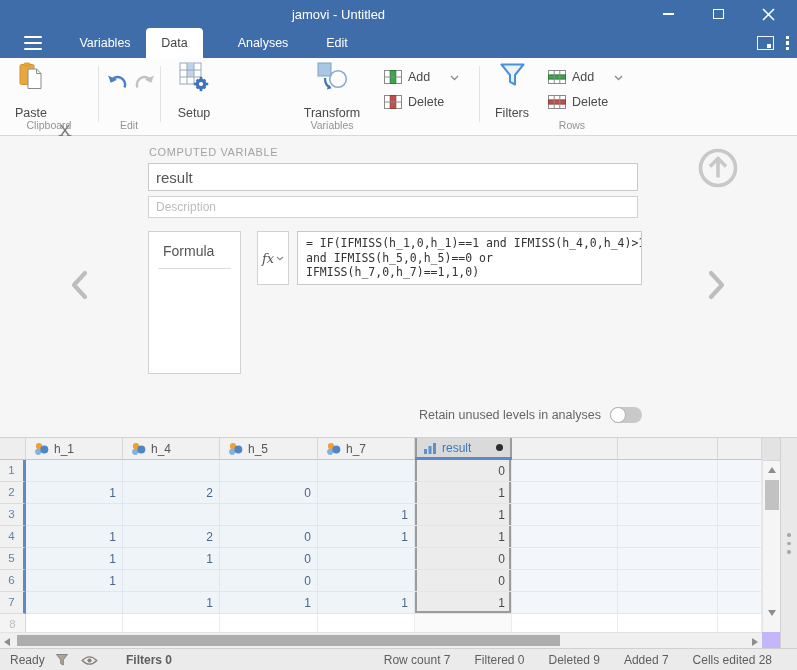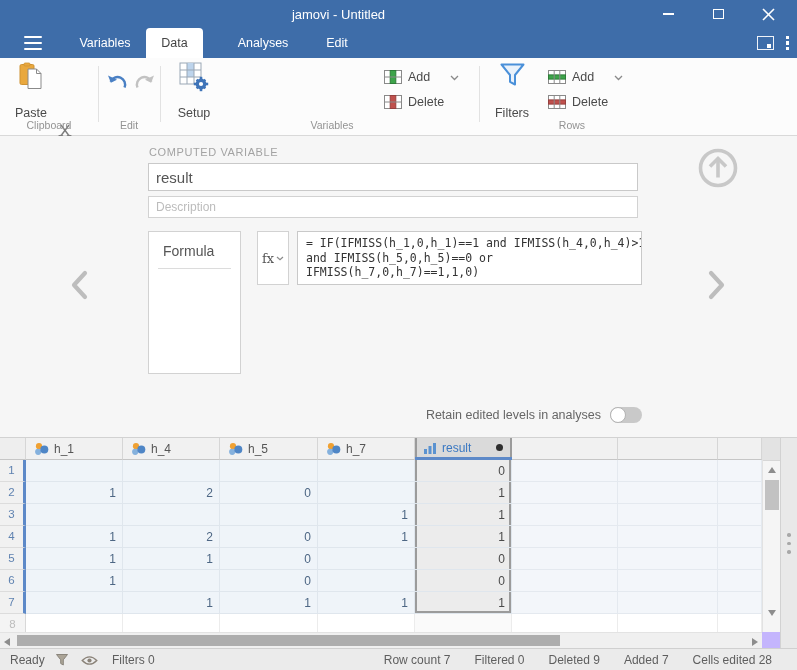--- a/index.html
+++ b/index.html
@@ -52,21 +52,21 @@
   .desc-input{position:absolute;left:148px;top:60px;width:490px;height:22px;border:1px solid #d2d2d2;
               background:#fff;font-family:"Liberation Sans",sans-serif;font-size:12px;color:#666;
               padding:0 0 0 7px;outline:none;}
   .desc-input::placeholder{color:#bcbcbc;}
   .formula-box{position:absolute;left:148px;top:95px;width:93px;height:143px;background:#fff;
                border:1px solid #d2d2d2;}
   .formula-box .ftext{font-size:14px;color:#555;padding:11px 0 9px 14px;}
   .formula-box .fline{height:1px;background:#dcdcdc;margin:0 9px;}
   .fx-btn{position:absolute;left:257px;top:95px;width:32px;height:54px;background:#fff;
           border:1px solid #d2d2d2;display:flex;align-items:center;justify-content:center;gap:2px;}
-  .fx-glyph{font-family:"DejaVu Serif",serif;font-size:13px;color:#555;}
+  .fx-glyph{font-family:"DejaVu Serif",serif;font-style:italic;font-size:13px;color:#555;}
   .formula-area{position:absolute;left:297px;top:95px;width:345px;height:54px;background:#fff;
                 border:1px solid #c9c9c9;padding:4px 0 0 8px;font-family:"DejaVu Sans Mono",monospace;
                 font-size:11.5px;line-height:14.5px;color:#333;white-space:pre;overflow:hidden;}
   .nav-chevron{position:absolute;top:133px;}
   .up-circle{position:absolute;left:696px;top:10px;}
   .retain-row{position:absolute;left:280px;top:270px;width:362px;height:18px;display:flex;
               align-items:center;justify-content:flex-end;gap:9px;}
   .retain-label{font-size:12.5px;color:#666;}
   .toggle{width:32px;height:16px;border-radius:8px;background:#c9c9c9;position:relative;}
   .toggle .knob{position:absolute;left:0;top:0;width:16px;height:16px;border-radius:50%;
@@ -222,20 +222,29 @@
               <rect x="20.9" y="15.8" width="2.2" height="12.4"></rect>
             </g>
           <circle cx="22" cy="22" r="5.4"></circle>
         </g>
         <circle cx="22" cy="22" r="2.1" fill="#fff"></circle>
       </svg>
       <span class="blabel">Setup</span>
     </div>
 
 
+    <div class="bigbtn" style="left:296px;width:72px;">
+      <svg width="32" height="30" viewBox="0 0 32 30">
+        <rect x="2" y="1" width="13" height="13" fill="#a9c6e2" stroke="#7fa3c8"></rect>
+        <circle cx="22" cy="17" r="8.3" fill="none" stroke="#8fa9c4" stroke-width="1.6"></circle>
+        <path d="M9,16 C9,21.5 10.5,24 14,25.3" fill="none" stroke="#3f74b8" stroke-width="2.2"></path>
+        <path d="M10.8,27.6 L15.6,26.2 L12.8,22.4 Z" fill="#3f74b8"></path>
+      </svg>
+      <span class="blabel">Transform</span>
+    </div>
     <div class="glabel" style="left:296px;width:72px;">Variables</div>
 
     <div class="minibtn" style="left:384px;top:8px;">
       <svg width="18" height="14" viewBox="0 0 18 14">
         <rect x="0.5" y="0.5" width="17" height="13" fill="#fff" stroke="#8a8a8a"></rect>
         <rect x="6.2" y="0.5" width="5.6" height="13" fill="#3da44a" stroke="#2e7d38"></rect>
         <line x1="0.5" y1="7" x2="17.5" y2="7" stroke="#8a8a8a"></line>
       </svg>
       <span>Add</span>
       <svg class="mini-chev" width="9" height="6">
@@ -312,21 +321,21 @@
       <polyline points="7,4 18,16 7,28" fill="none" stroke="#bdbdbd" stroke-width="4.2" stroke-linecap="round" stroke-linejoin="round"></polyline>
     </svg>
 
     <svg class="up-circle" width="44" height="44" viewBox="0 0 44 44">
       <circle cx="22" cy="22" r="17.5" fill="none" stroke="#c8c8c8" stroke-width="3.6"></circle>
       <line x1="22" y1="13" x2="22" y2="31.5" stroke="#c8c8c8" stroke-width="3.6"></line>
       <polyline points="14,20.5 22,12.5 30,20.5" fill="none" stroke="#c8c8c8" stroke-width="3.6"></polyline>
     </svg>
 
     <div class="retain-row">
-      <span class="retain-label">Retain edited levels in analyses</span>
+      <span class="retain-label">Retain unused levels in analyses</span>
       <div class="toggle">
           <div class="knob"></div>
         </div>
     </div>
   </div>
 
   <div class="sheet">
     <div class="grid" id="grid">
         <div class="hrow">
           <div class="hcell rnh" style="width: 26px;"></div>
@@ -487,21 +496,21 @@
 
   <div class="statusbar">
     <span class="sb-item" style="left:10px;">Ready</span>
     <svg class="sb-item" style="left:55px;top:4px;" width="14" height="14" viewBox="0 0 14 14">
       <path d="M1.5,1.5 H12.5 L8.3,6.8 V12 L5.7,10.5 V6.8 Z" fill="#aba497" stroke="#8a857c" stroke-width="1"></path>
     </svg>
     <svg class="sb-item" style="left:81px;top:6px;" width="17" height="11" viewBox="0 0 17 11">
       <path d="M1.2,5.5 Q8.5,-1.8 15.8,5.5 Q8.5,12.8 1.2,5.5 Z" fill="none" stroke="#8a8278" stroke-width="1.3"></path>
       <circle cx="8.5" cy="5.5" r="2.1" fill="#8a8278"></circle>
     </svg>
-    <span class="sb-item" style="left:112px;">Filters 0</span>
+    <span class="sb-item" style="left:126px;font-weight:bold;">Filters 0</span>
     <div class="sb-right">
       <span>Row count 7</span>
       <span>Filtered 0</span>
       <span>Deleted 9</span>
       <span>Added 7</span>
       <span>Cells edited 28</span>
     </div>
   </div>
 
 </div>

